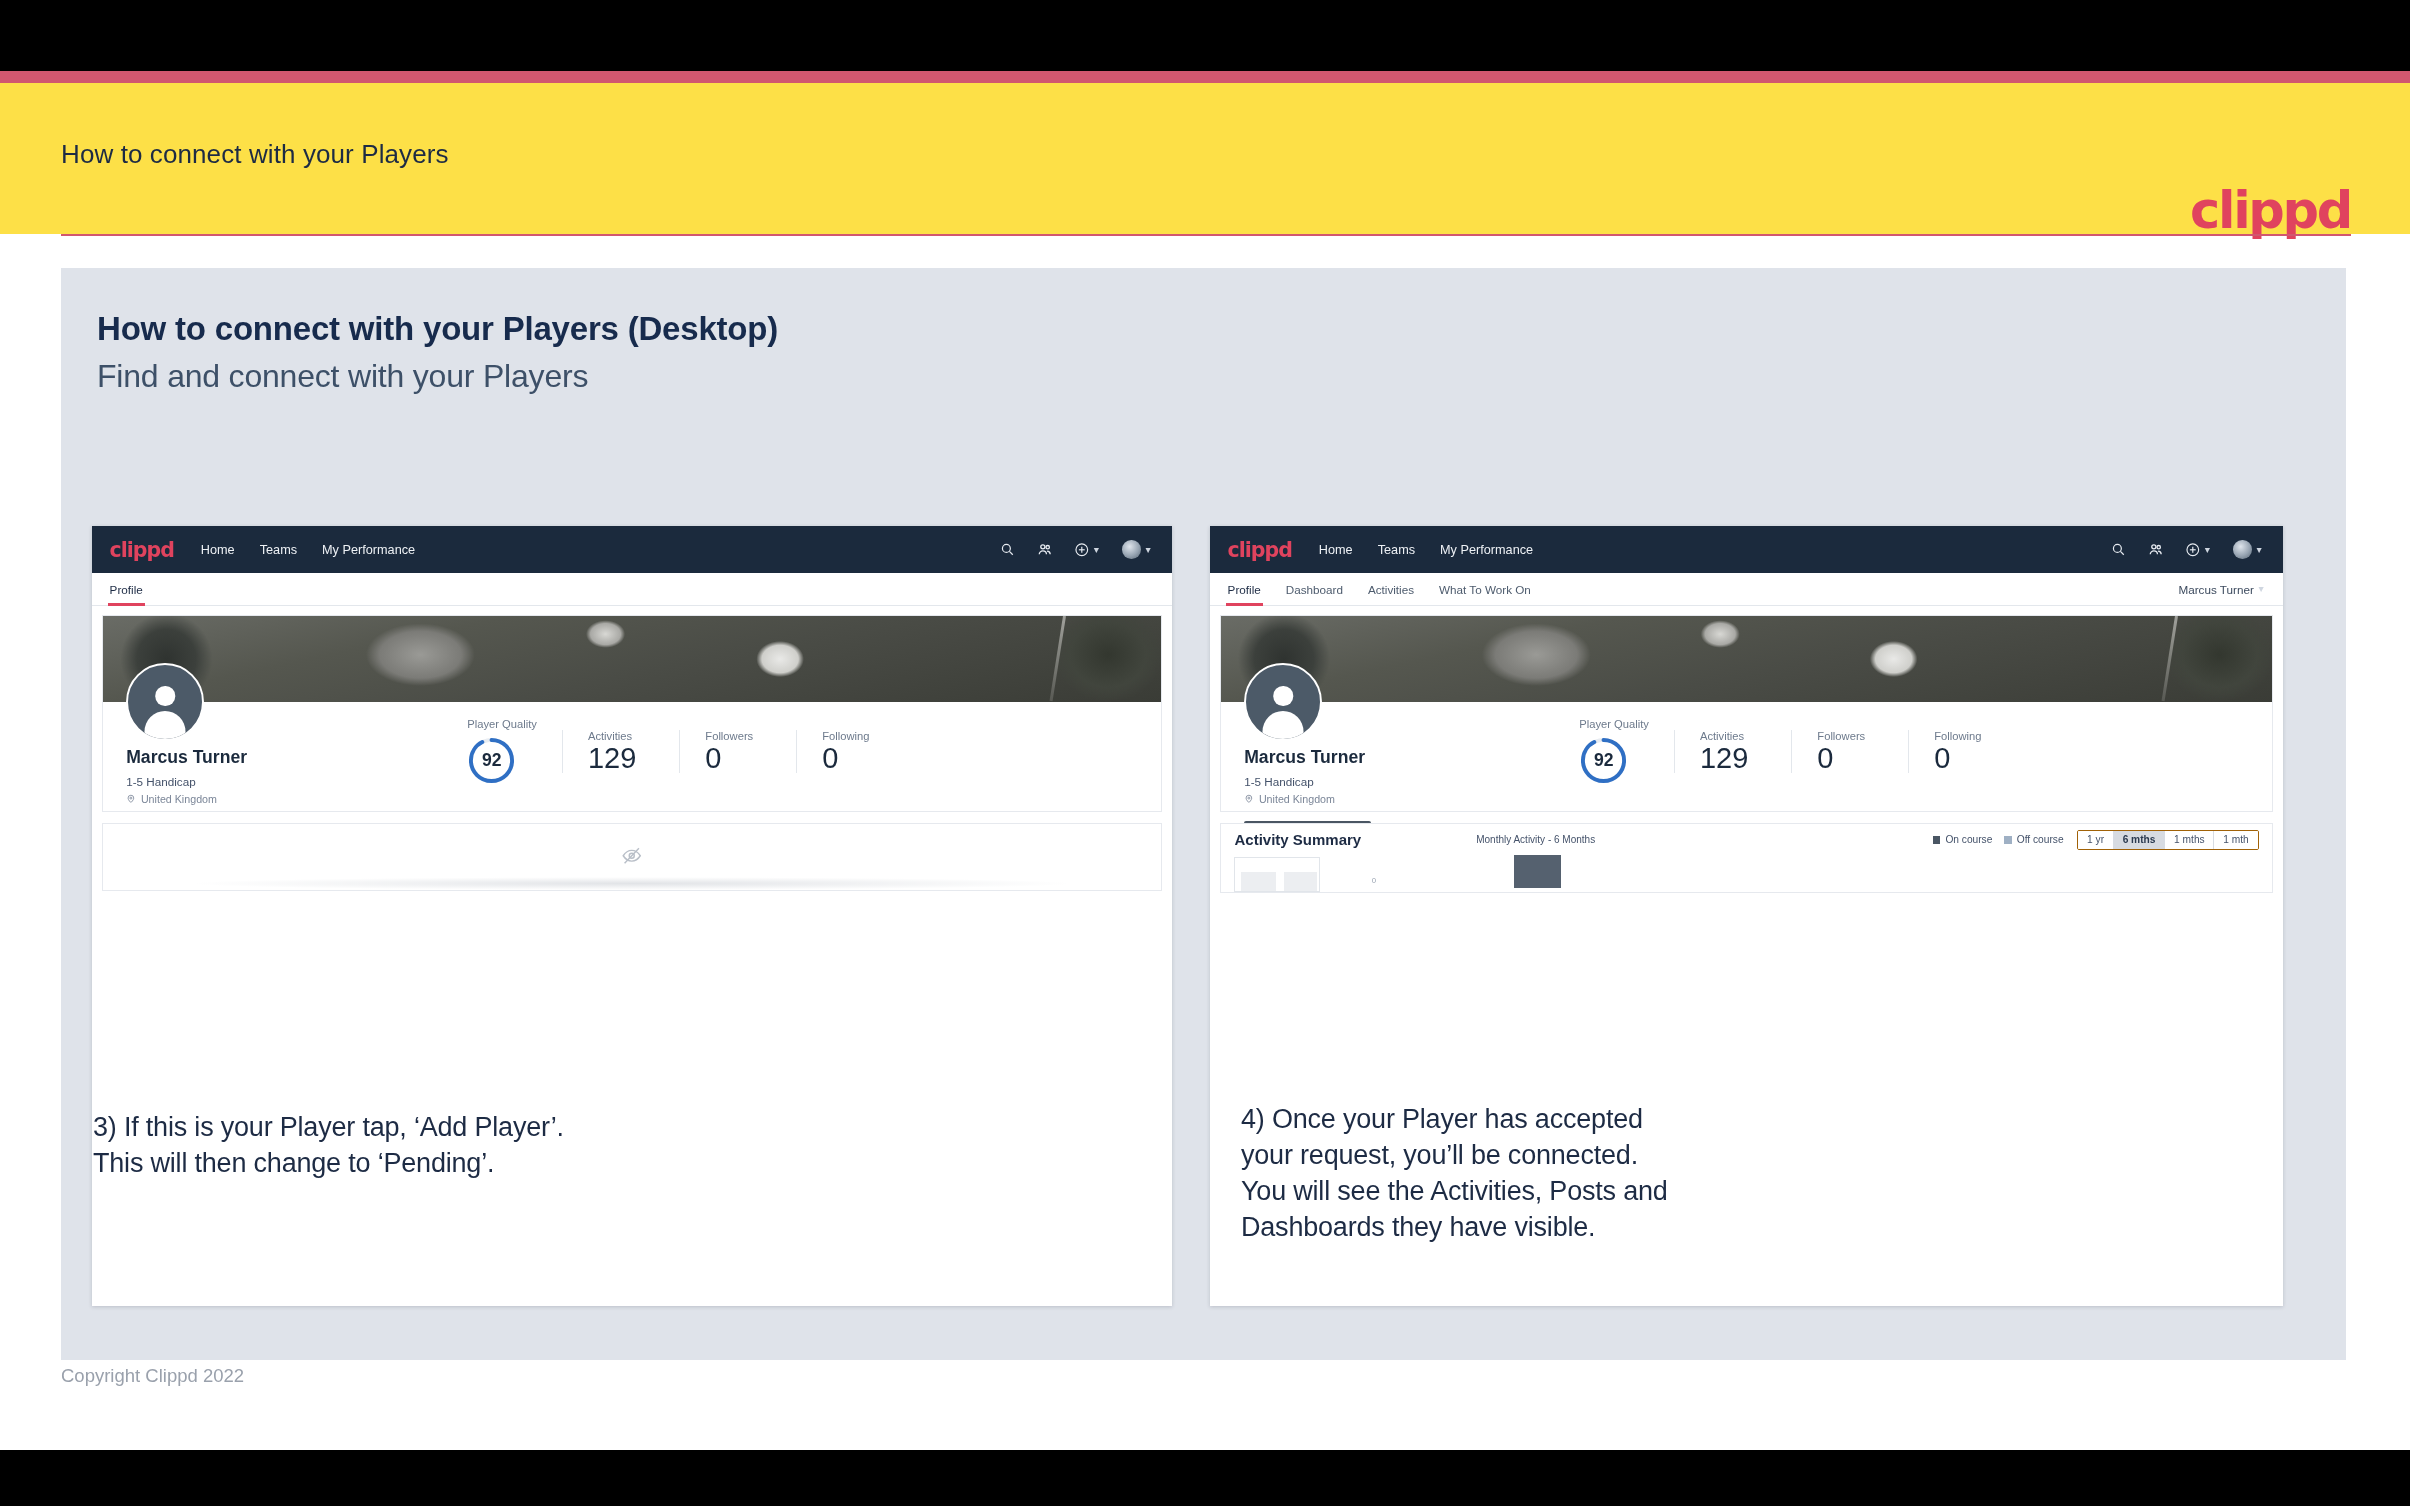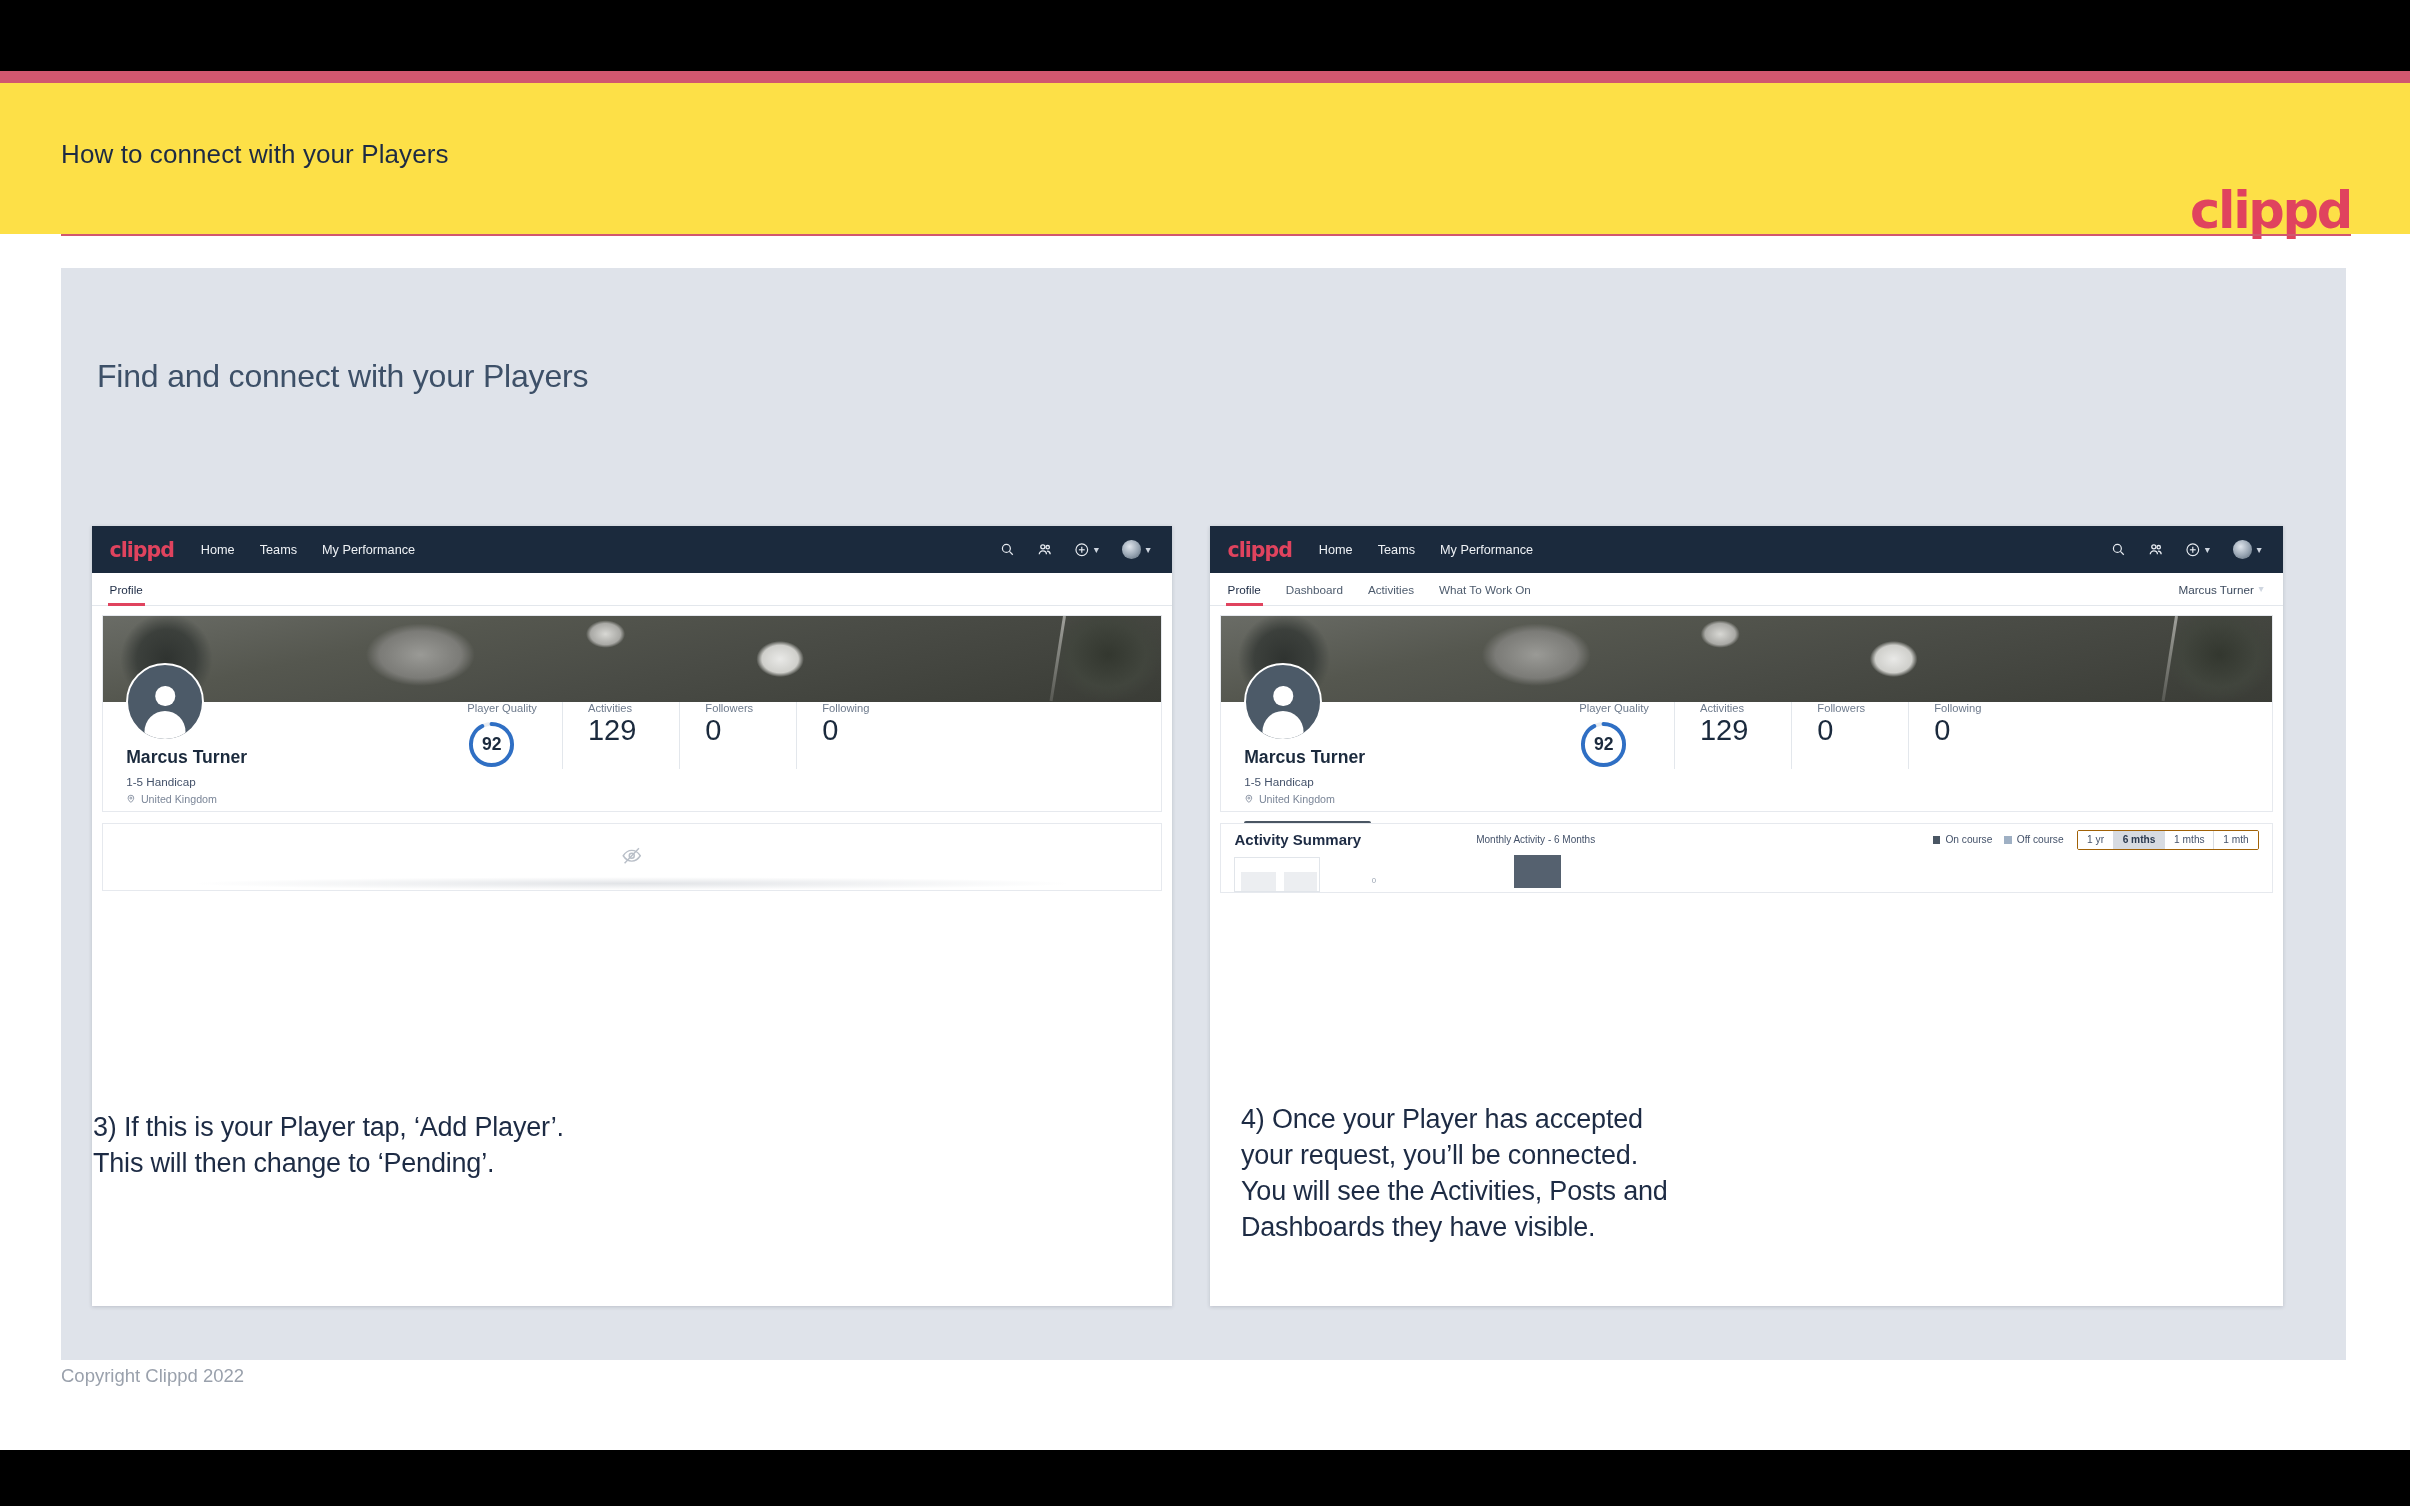--- a/index.html
+++ b/index.html
@@ -108,21 +108,21 @@
   .who-hcp { font-size:11.7px; color:#44526a; margin-top:6.8px; }
   .who-loc { font-size:10.7px; color:#7b8698; margin-top:5.9px; display:flex; align-items:center; gap:4.9px; }
 
   .btn-row { position:absolute; left:23.4px; top:123px; display:flex; gap:7.8px; }
   .btn-dark {
     background:#4a5663; color:#fff; font-size:11.2px; font-weight:600;
     padding:6.8px 12.7px; display:inline-flex; align-items:center; gap:9.8px; border-radius:2px;
     white-space:nowrap;
   }
 
-  .stats { position:absolute; left:343px; top:0; right:13.7px; display:flex; }
+  .stats { position:absolute; left:343px; top:16px; right:13.7px; display:flex;align-items:center; }
   .stat { padding:0 0 0 21.5px; border-left:1px solid #e3e7ec; flex:0 0 auto; }
   .stat:first-child { border-left:none; }
   .stat-label { font-size:11.2px; color:#6d7a8c; }
   .stat-value { font-size:29px; font-weight:400; color:#1b2a3d; margin-top:2px; line-height:1; }
 
   .ring { position:relative; width:49px; height:49px; margin-top:5.9px; }
   .ring svg { display:block; transform:rotate(-90deg); }
   .ring-num {
     position:absolute; inset:0; display:flex; align-items:center; justify-content:center;
     font-size:17.6px; font-weight:700; color:#1b2a3d;
@@ -176,20 +176,21 @@
   <div class="topbar-pink"></div>
 
   <div class="page-header">
     <div class="page-header-title">How to connect with your Players</div>
     <div class="brand-logo">clippd</div>
   </div>
   <div class="header-rule"></div>
 
   <div class="panel">
 
+    <div class="panel-title">How to connect with your Players (Desktop)</div>
     <div class="panel-subtitle">Find and connect with your Players</div>
 
     <div class="shot shot-left">
       <div class="shot-inner">
 
         <div class="app-nav">
           <div class="app-logo">clippd</div>
           <div class="app-nav-items">
             <div class="app-nav-item">Home</div>
             <div class="app-nav-item">Teams</div>

